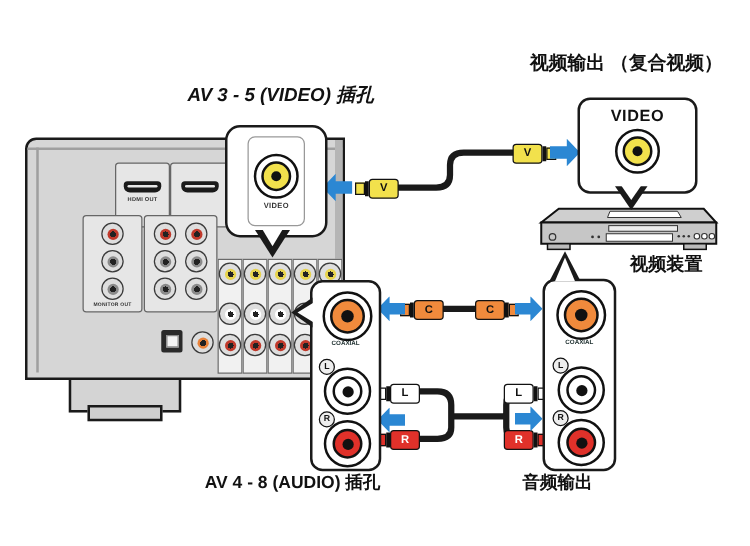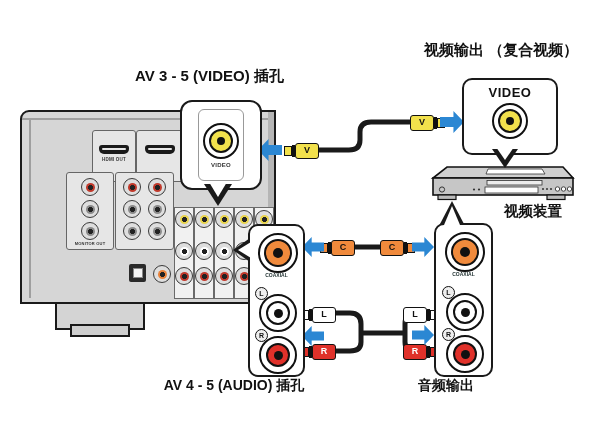--- a/index.html
+++ b/index.html
@@ -65,26 +65,26 @@
                display:flex;align-items:center;justify-content:center;
                font-size:9px;font-weight:bold;line-height:1;}
   #cables{position:absolute;left:0;top:0;z-index:2;}
   #device-svg{position:absolute;left:430px;top:162px;z-index:2;}
 </style>
 </head>
 <body>
 
 <div id="stage">
 
-  <div class="lbl" style="left:135px;top:67px;font-size:15px;">AV 3 - 5 (VIDEO) 插孔</div>
+  <div class="lbl" style="left:150px;top:67px;font-size:15px;font-style:italic;">AV 3 - 5 (VIDEO) 插孔</div>
   <div class="lbl" style="left:504px;top:202px;font-size:14.5px;">视频装置</div>
   <div class="lbl" style="left:424px;top:41px;font-size:15px;">视频输出 （复合视频）</div>
 
   <div class="lbl" style="left:139px;top:378px;width:190px;text-align:center;font-size:14px;line-height:15px;white-space:normal;">
-    <span style="display:block;">AV 4 - 5 (AUDIO) 插孔</span>
+    <span style="display:block;">AV 4 - 8 (AUDIO) 插孔</span>
   </div>
   <div class="lbl" style="left:357px;top:378px;width:178px;text-align:center;font-size:14px;line-height:15px;white-space:normal;">
     <span style="display:block;">音频输出</span>
   </div>
 
   <div id="foot" class="abs"></div>
   <div id="foot-base" class="abs"></div>
 
   <div id="receiver" class="abs">
     <div class="inner-line" style="left:0;top:6px;width:252px;height:1.5px;"></div>

